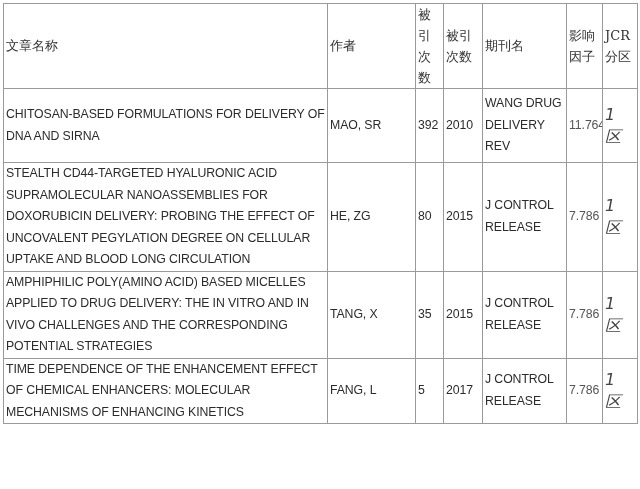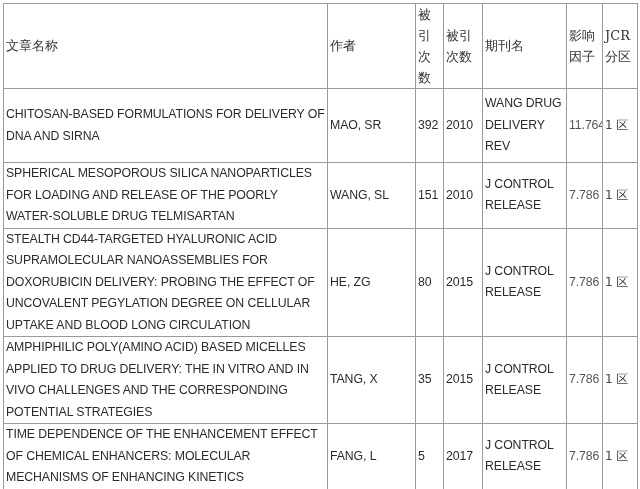--- a/index.html
+++ b/index.html
@@ -30,21 +30,21 @@
     font-family: "Liberation Sans", sans-serif;
     font-size: 12.3px;
     line-height: 21.5px;
     letter-spacing: -0.1px;
   }
   td.title { padding: 0 1px; margin-top: 37px; }
   td.if { color: #555; margin-top: 28px; }
   tr.head { height: 85px; }
   .stack { display: inline-block; width: 1.1em; word-break: break-all; line-height: 21px; }
   .stack2 { display: inline-block; width: 2.2em; word-break: break-all; line-height: 21px; }
-  .zone { font-family: "DejaVu Sans", sans-serif; font-size: 12px; color: #444; }
+  .zone { font-family: "DejaVu Sans", sans-serif; font-size: 16px; color: #444; font-style: italic; }
 </style>
 </head>
 <body>
 
 <table class="papers">
   <colgroup>
     <col style="width:324px">
     <col style="width:88px">
     <col style="width:28px">
     <col style="width:39px">
@@ -66,29 +66,20 @@
   <tr style="height:74px">
     <td class="title">CHITOSAN-BASED FORMULATIONS FOR DELIVERY OF DNA AND SIRNA</td>
     <td>MAO, SR</td>
     <td>392</td>
     <td>2010</td>
     <td>WANG DRUG DELIVERY REV</td>
     <td class="if">11.764</td>
     <td class="zone">1 区</td>
   </tr>
 
-  <tr style="height:65px">
-    <td class="title">SPHERICAL MESOPOROUS SILICA NANOPARTICLES FOR LOADING AND RELEASE OF THE POORLY WATER-SOLUBLE DRUG TELMISARTAN</td>
-    <td>WANG, SL</td>
-    <td>151</td>
-    <td>2010</td>
-    <td>J CONTROL RELEASE</td>
-    <td class="if">7.786</td>
-    <td class="zone">1 区</td>
-  </tr>
 
   <tr style="height:106px">
     <td class="title">STEALTH CD44-TARGETED HYALURONIC ACID SUPRAMOLECULAR NANOASSEMBLIES FOR DOXORUBICIN DELIVERY: PROBING THE EFFECT OF UNCOVALENT PEGYLATION DEGREE ON CELLULAR UPTAKE AND BLOOD LONG CIRCULATION</td>
     <td>HE, ZG</td>
     <td>80</td>
     <td>2015</td>
     <td>J CONTROL RELEASE</td>
     <td class="if">7.786</td>
     <td class="zone">1 区</td>
   </tr>

